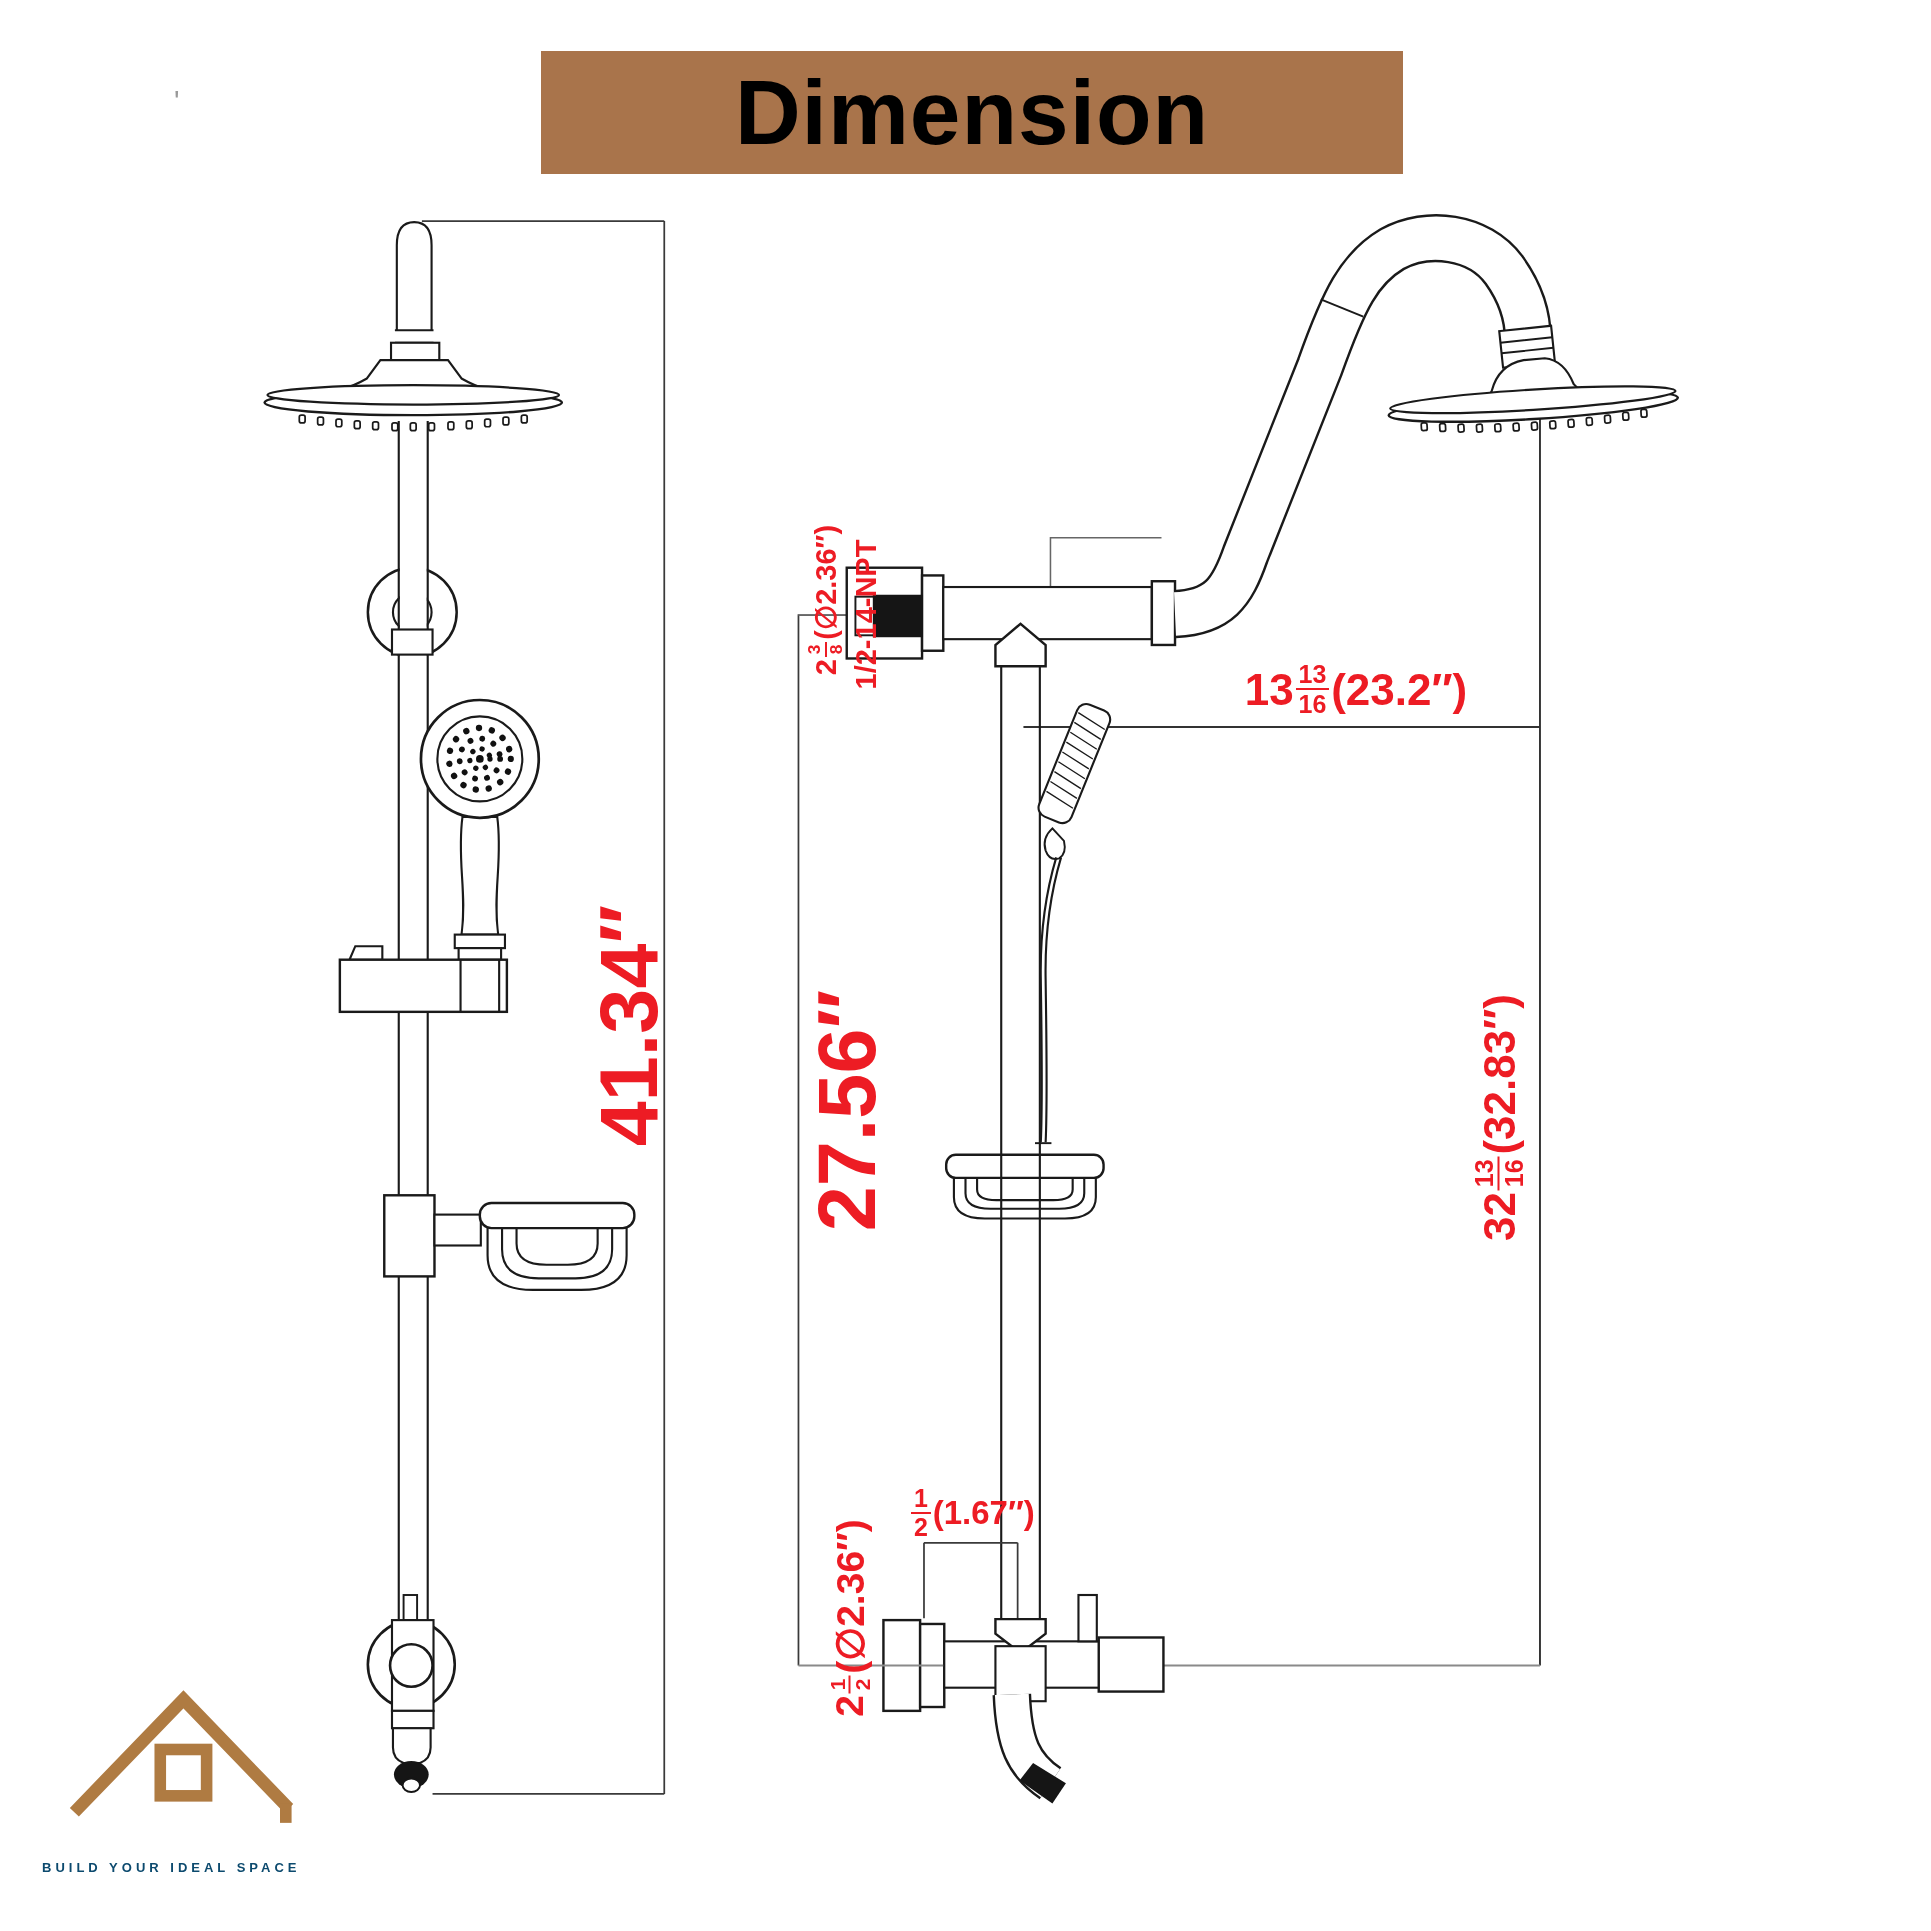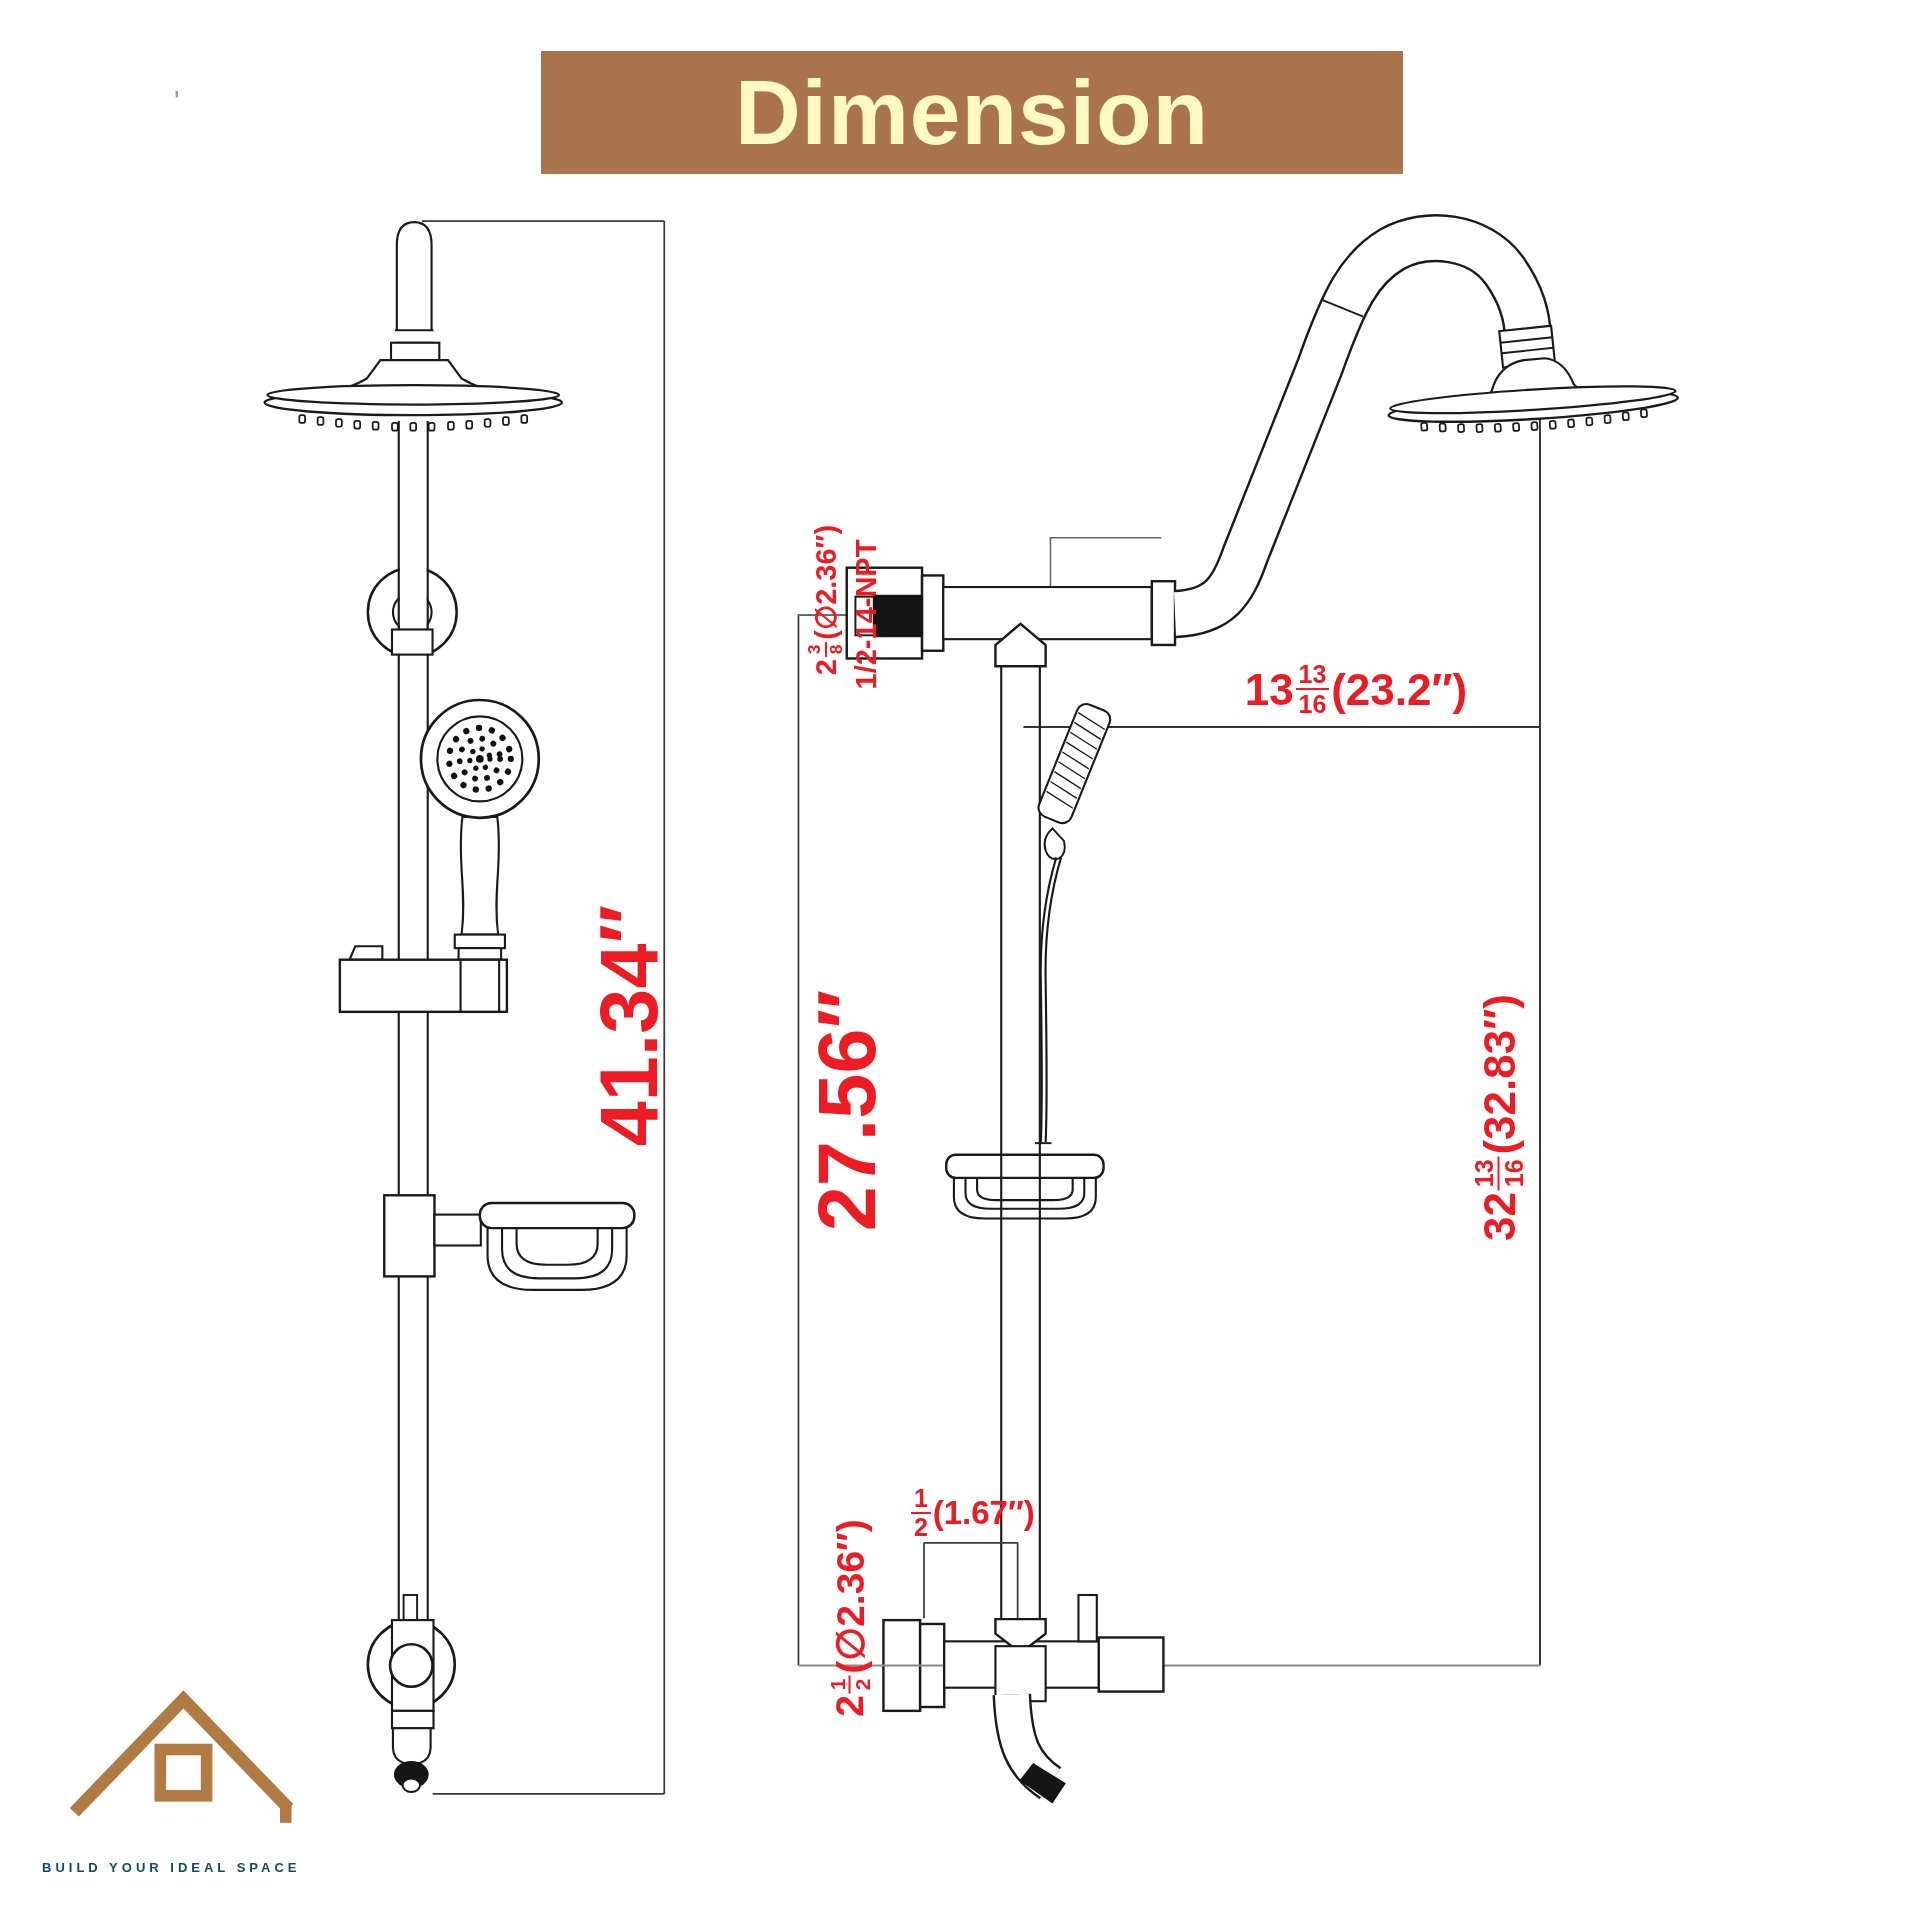--- a/index.html
+++ b/index.html
@@ -1,21 +1,21 @@
 <!DOCTYPE html>
 <html><head>
 <meta charset="utf-8">
 <style>
   html,body{margin:0;padding:0;background:#fff;}
   .stage{position:relative;width:1931px;height:1931px;background:#ffffff;overflow:hidden;
          font-family:"Liberation Sans", sans-serif;}
   svg{position:absolute;left:0;top:0;}
   .title-bar{position:absolute;left:541px;top:51px;width:862px;height:123px;background:#A9744B;
              display:flex;align-items:center;justify-content:center;}
-  .title-bar span{color:#fef9c3;font-size:91px;font-weight:bold;letter-spacing:1px;}
+  .title-bar span{color:#000000;font-size:91px;font-weight:bold;letter-spacing:1px;}
   .dim{position:absolute;color:#ED1C24;display:flex;align-items:center;justify-content:center;white-space:nowrap;}
   .v{transform:rotate(-90deg);transform-origin:center center;}
   .big{font-size:81px;font-weight:600;}
   .mid{font-size:44px;font-weight:600;}
   .sml{font-size:29px;font-weight:600;}
   .med{font-size:39px;font-weight:600;}
   .frac{display:inline-flex;flex-direction:column;line-height:1;text-align:center;vertical-align:middle;margin:0 1.9px;}
   .frac .fn{border-bottom:2.9px solid currentColor;padding:0 2.9px 1px 2.9px;}
   .frac .fd{padding-top:1.9px;}
   .mid .frac{font-size:25px;}

